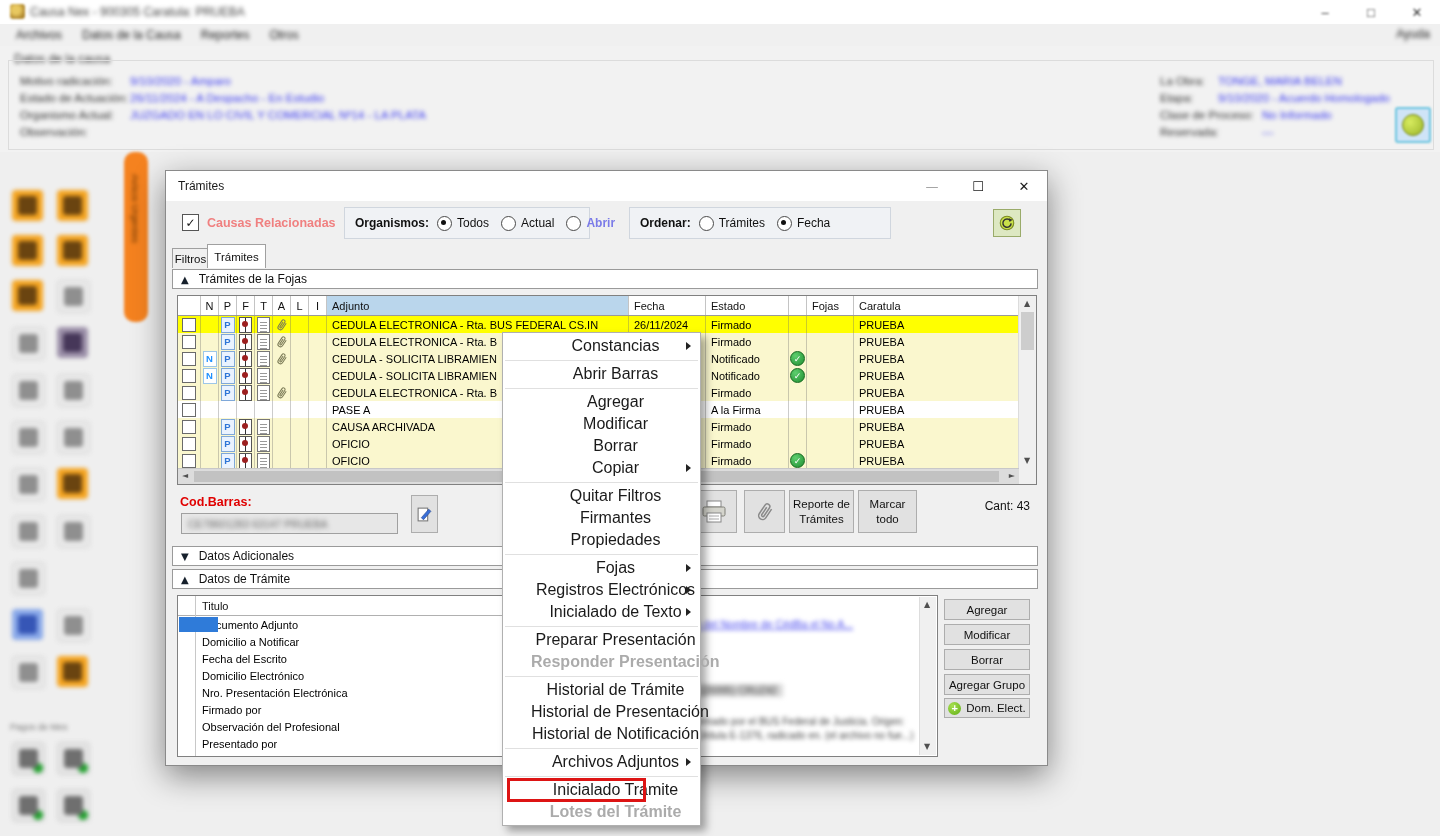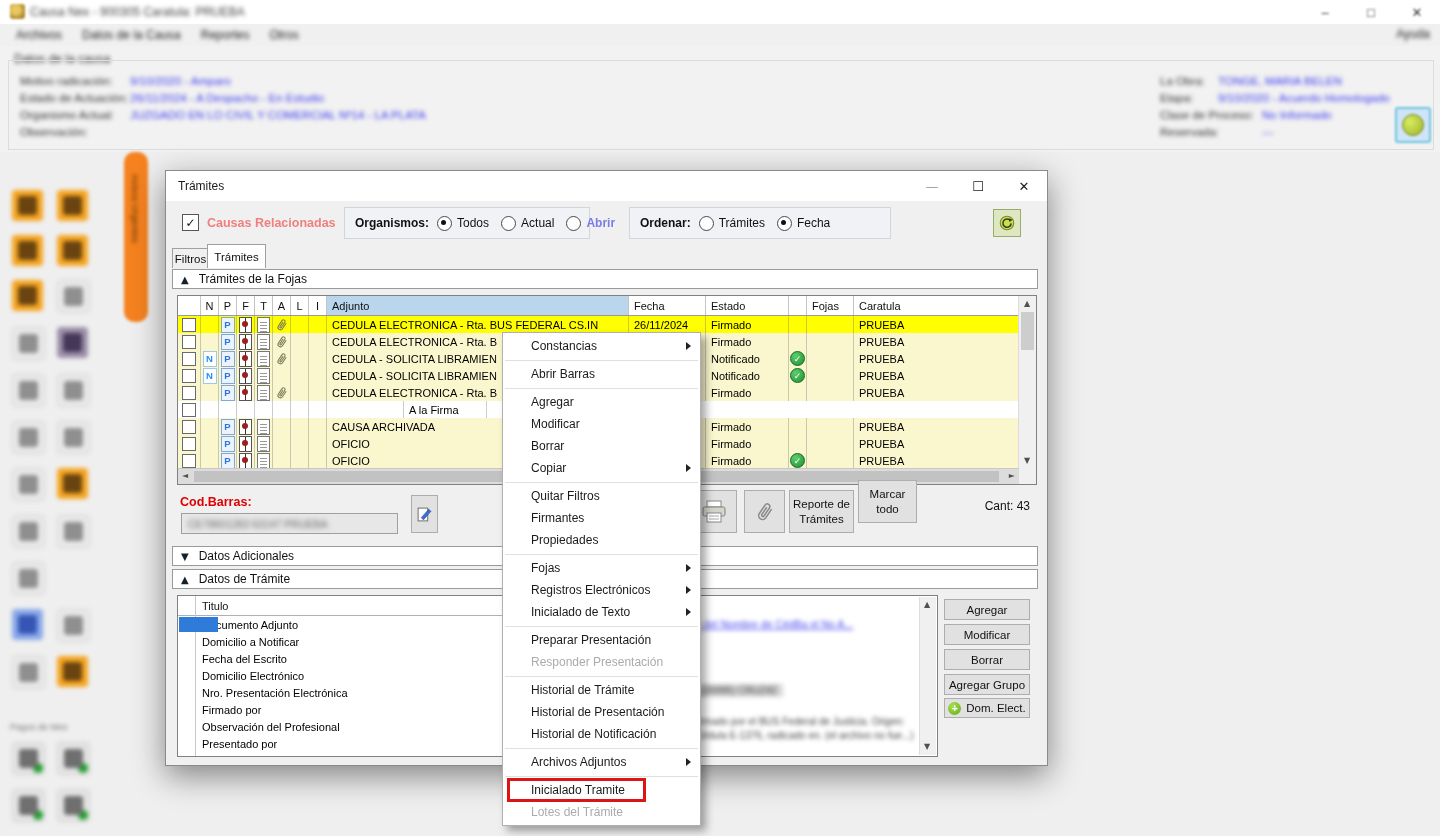--- a/index.html
+++ b/index.html
@@ -123,21 +123,21 @@
   .codb-label{position:absolute;left:14px;top:294px;font-size:12.5px;font-weight:bold;color:#e00000;}
   .codb-input{position:absolute;left:15px;top:312px;width:217px;height:21px;background:#e7e7e7;border:1px solid #a0a0a0;
     display:flex;align-items:center;padding-left:6px;box-sizing:border-box;}
   .codb-value{font-size:10.5px;color:#666;}
   .toolbtn{position:absolute;background:#e1e1e1;border:1px solid #adadad;display:flex;align-items:center;justify-content:center;
     font-size:11.5px;color:#111;text-align:center;line-height:1.25;box-sizing:border-box;}
   .edit-btn{left:245px;top:294px;width:27px;height:38px;}
   .print-btn{left:524px;top:289px;width:47px;height:43px;}
   .clip-btn{left:578px;top:289px;width:41px;height:43px;}
   .reporte-btn{left:623px;top:289px;width:65px;height:43px;}
-  .marcar-btn{left:692px;top:279px;width:59px;height:43px;}
+  .marcar-btn{left:692px;top:289px;width:59px;height:43px;}
   .cant{position:absolute;left:796px;top:298px;width:68px;text-align:right;font-size:12px;color:#111;}
 
   .da-bar{top:345px;} .dt-bar{top:368px;}
 
   
   .titulo-panel{position:absolute;left:11px;top:394px;width:330px;height:162px;background:#fff;border:1px solid #808080;box-sizing:border-box;overflow:hidden;}
   .titulo-head{height:19px;border-bottom:1px solid #b0b0b0;display:flex;align-items:center;}
   .titulo-head span{padding-left:24px;font-size:11px;color:#111;}
   .titulo-vline{position:absolute;left:17px;top:0;bottom:0;width:1px;background:#c8c8c8;}
   .titulo-row{height:17px;display:flex;align-items:center;position:relative;}
@@ -150,22 +150,22 @@
   .cp-l1{left:56px;top:120px;} .cp-l2{left:56px;top:134px;}
   .cp-scroll{position:absolute;right:1px;top:1px;bottom:1px;width:16px;background:#f0f0f0;border-left:1px solid #ddd;}
   .side-btn{position:absolute;left:778px;width:86px;height:21px;background:#e1e1e1;border:1px solid #adadad;
     display:flex;align-items:center;justify-content:center;font-size:11.5px;color:#111;box-sizing:border-box;}
   .plusdot{width:13px;height:13px;border-radius:50%;background:radial-gradient(circle at 35% 30%,#a8e050,#5fae14);
     color:#fff;font-weight:bold;font-size:11px;display:inline-flex;align-items:center;justify-content:center;margin-right:5px;}
 
   
   .ctx-menu{position:absolute;left:502px;top:332px;width:197px;background:#fff;border:1px solid #b0b0b0;
     box-shadow:5px 5px 8px rgba(0,0,0,0.35);padding:2px 0;z-index:10;}
-  .mi{position:relative;height:22px;line-height:22px;padding-left:28px;font-size:12px;color:#1a1a1a;white-space:nowrap;}
-  .mi.disabled{color:#ababab;}
+  .mi{position:relative;height:22px;line-height:22px;padding-left:28px;font-size:16px;color:#1a1a1a;white-space:nowrap;text-align:center;}
+  .mi.disabled{color:#ababab;font-weight:bold;}
   .marrow{position:absolute;right:9px;top:7px;width:0;height:0;border-left:5px solid #222;border-top:4px solid transparent;border-bottom:4px solid transparent;}
   .msep{height:1px;background:#e0e0e0;margin:2.5px 2px;}
   .mi.highlighted::before{content:"";position:absolute;left:4px;right:54px;top:-1px;bottom:-1px;border:3px solid #dd1414;pointer-events:none;}
 </style>
 </head>
 <body>
 
 <div class="screen">
 
   <div class="titlebar">
@@ -535,20 +535,21 @@
               <div class="tc" style="width: 23px;">
                 <span class="cb"></span>
               </div>
               <div class="tc" style="width: 18px;"></div>
               <div class="tc" style="width: 18px;"></div>
               <div class="tc" style="width: 18px;"></div>
               <div class="tc" style="width: 18px;"></div>
               <div class="tc" style="width: 18px;"></div>
               <div class="tc" style="width: 18px;"></div>
               <div class="tc" style="width: 18px;"></div>
+              <div class="tc txt" style="width: 302px;">PASE A</div>
               <div class="tc txt" style="width: 77px;"></div>
               <div class="tc txt" style="width: 83px;">A la Firma</div>
               <div class="tc" style="width: 18px;"></div>
               <div class="tc txt" style="width: 47px;"></div>
               <div class="tc txt" style="flex: 1 1 0%;">PRUEBA</div>
             </div>
             <div class="trow normal">
               <div class="tc" style="width: 23px;">
                 <span class="cb"></span>
               </div>

